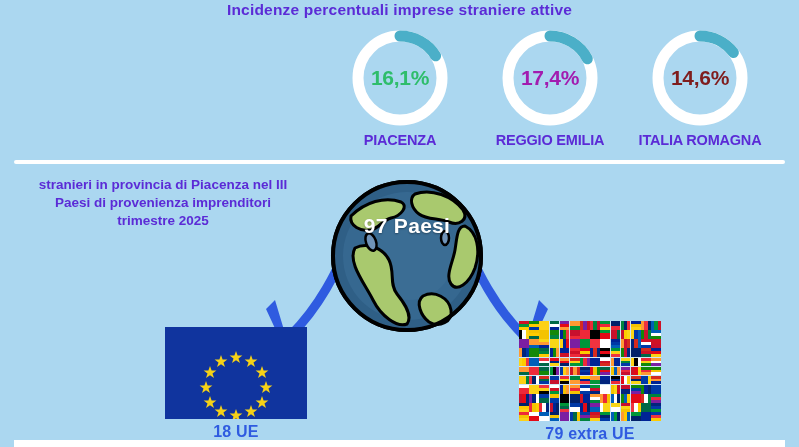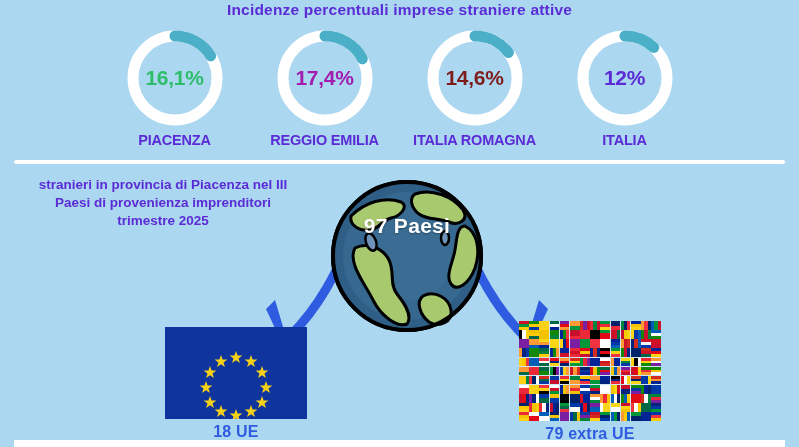--- a/index.html
+++ b/index.html
@@ -36,21 +36,21 @@
     white-space: nowrap;
   }
 
   
   .donut-row {
     position: absolute;
     left: 0; top: 26px;
     width: 799px;
     height: 126px;
     display: flex;
-    justify-content: center;
+    justify-content: flex-end;
     padding: 0 24px;
     box-sizing: border-box;
   }
   .donut-cell {
     width: 150px;
     display: flex;
     flex-direction: column;
     align-items: center;
   }
   .donut {
@@ -240,30 +240,20 @@
       <div class="donut">
         <svg viewBox="0 0 104 104">
           <circle cx="52" cy="52" r="42" fill="none" stroke="#ffffff" stroke-width="11"></circle>
           <circle class="arc" cx="52" cy="52" r="42" fill="none" stroke="#4bafc8" stroke-width="11" stroke-linecap="round" transform="rotate(-90 52 52)" stroke-dasharray="38.52849230362522 225.3652905979174"></circle>
         </svg>
         <div class="donut-value" style="color: #7f1d1d;">14,6%</div>
       </div>
       <div class="donut-label">ITALIA ROMAGNA</div>
     </div>
 
-    <div class="donut-cell">
-      <div class="donut">
-        <svg viewBox="0 0 104 104">
-          <circle cx="52" cy="52" r="42" fill="none" stroke="#ffffff" stroke-width="11"></circle>
-          <circle class="arc" cx="52" cy="52" r="42" fill="none" stroke="#4bafc8" stroke-width="11" stroke-linecap="round" transform="rotate(-90 52 52)" stroke-dasharray="31.667253948185117 232.22652895335753"></circle>
-        </svg>
-        <div class="donut-value" style="color: rgb(91, 43, 214);">12%</div>
-      </div>
-      <div class="donut-label">ITALIA</div>
-    </div>
 
   </div>
 
   <div class="divider"></div>
 
   <div class="lower">
 
     <div class="caption">
       <div>stranieri in provincia di Piacenza nel III</div>
       <div>Paesi di provenienza imprenditori</div>

